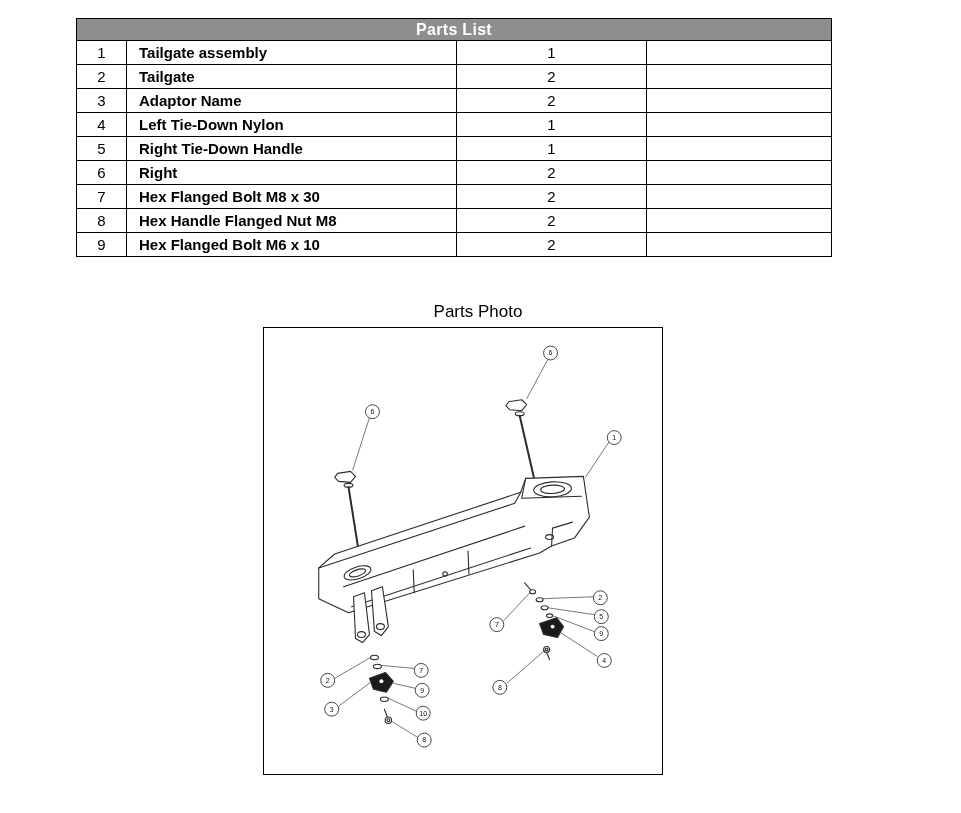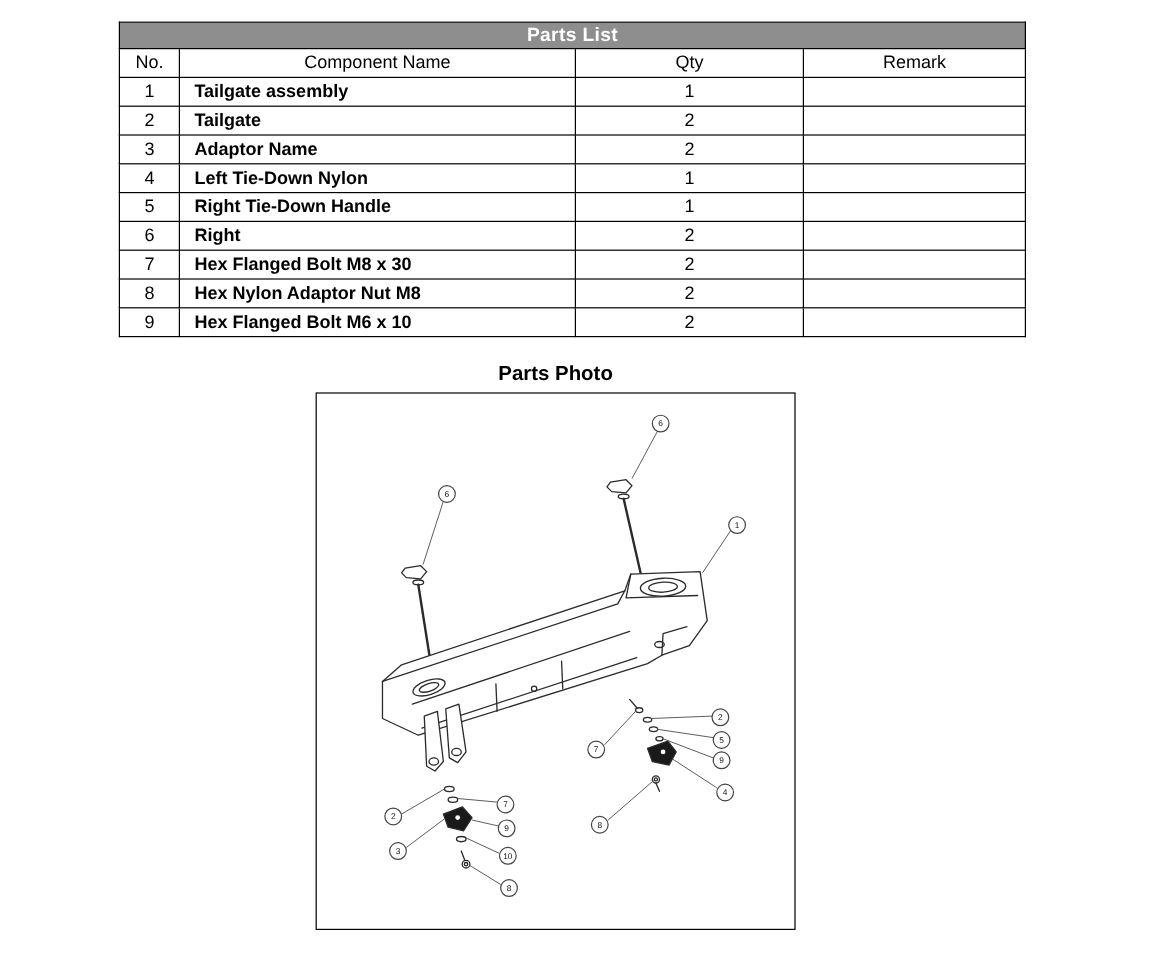--- a/index.html
+++ b/index.html
@@ -2,39 +2,39 @@
 <html style="--table-header-bg: #8e8e8e; --table-header-text: #ffffff; --table-border: #000000; --diagram-stroke: #2b2b2b;"><head>
 <meta charset="utf-8">
 <style>
   * { margin:0; padding:0; box-sizing:border-box; }
   html, body { background:#ffffff; }
   body {
     width:961px; height:813px; position:relative;
     font-family:"Liberation Sans", sans-serif; color:#000;
   }
   .parts-table {
-    position:absolute; left:99px; top:18px; width:755px;
+    position:absolute; left:76px; top:18px; width:755px;
     border-collapse:collapse; table-layout:fixed;
   }
   .parts-table th, .parts-table td { border:1px solid var(--table-border, #000); }
   .tbl-title {
     background:var(--table-header-bg, #8e8e8e);
     color:var(--table-header-text, #ffffff);
     font-size:16px; font-weight:bold; height:22px; text-align:center;
     letter-spacing:0.3px;
   }
   .col-head th { font-weight:normal; font-size:15px; height:24px; text-align:center; background:#fff; }
   .parts-table tbody td { height:24px; font-size:15px; vertical-align:middle; background:#fff; }
   .c-no { text-align:center; }
   .c-name { text-align:left; padding-left:12px;font-weight:bold; }
   .c-qty { text-align:center; font-size:16px; }
   .c-remark { text-align:center; }
   .photo-title {
-    position:absolute; left:263px; top:302px; width:400px;
-    text-align:center; font-size:17px; font-weight:bold;
+    position:absolute; left:278px; top:302px; width:400px;
+    text-align:center; font-size:17px; font-weight:normal;
   }
   .photo-box {
     position:absolute; left:263px; top:327px; width:400px; height:448px;
     border:1px solid #000; background:#fff;
   }
   .photo-box svg { display:block; width:100%; height:100%; }
   .draw { fill:none; stroke:var(--diagram-stroke, #2b2b2b); stroke-width:1.1; stroke-linejoin:round; stroke-linecap:round; }
   .leaders line { stroke:#555; stroke-width:0.8; }
   .callout circle { fill:#fff; stroke:#444; stroke-width:1; }
   .callout text { font-family:"Liberation Sans", sans-serif; font-size:7px; text-anchor:middle; fill:#111; }
@@ -48,26 +48,20 @@
     <colgroup>
       <col style="width:50px">
       <col style="width:330px">
       <col style="width:190px">
       <col style="width:185px">
     </colgroup>
     <thead>
       <tr>
         <th colspan="4" class="tbl-title">Parts List</th>
       </tr>
-      <tr class="col-head">
-        <th>No.</th>
-        <th>Component Name</th>
-        <th>Qty</th>
-        <th>Remark</th>
-      </tr>
     </thead>
     <tbody>
       <tr>
         <td class="c-no">1</td>
         <td class="c-name">Tailgate assembly</td>
         <td class="c-qty">1</td>
         <td class="c-remark"></td>
       </tr>
       <tr>
         <td class="c-no">2</td>
@@ -100,21 +94,21 @@
         <td class="c-remark"></td>
       </tr>
       <tr>
         <td class="c-no">7</td>
         <td class="c-name">Hex Flanged Bolt M8 x 30</td>
         <td class="c-qty">2</td>
         <td class="c-remark"></td>
       </tr>
       <tr>
         <td class="c-no">8</td>
-        <td class="c-name">Hex Nylon Adaptor Nut M8</td>
+        <td class="c-name">Hex Handle Flanged Nut M8</td>
         <td class="c-qty">2</td>
         <td class="c-remark"></td>
       </tr>
       <tr>
         <td class="c-no">9</td>
         <td class="c-name">Hex Flanged Bolt M6 x 10</td>
         <td class="c-qty">2</td>
         <td class="c-remark"></td>
       </tr>
     </tbody>

